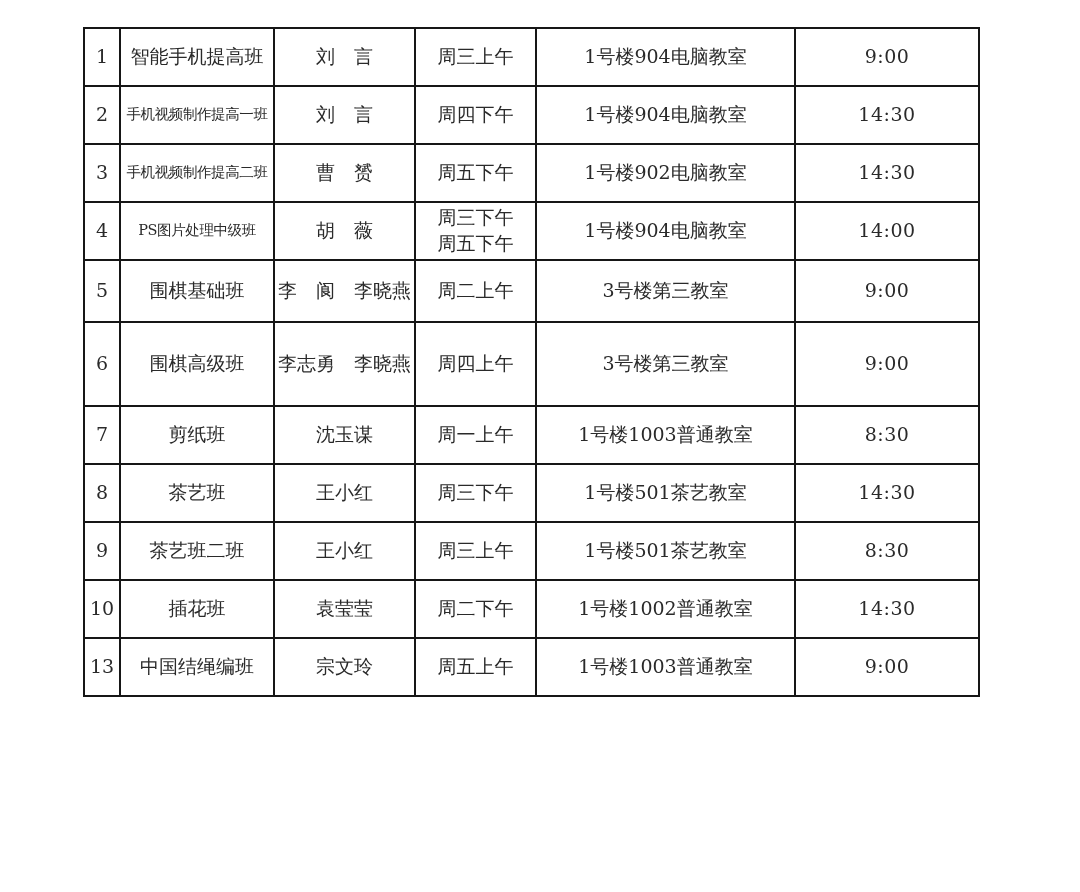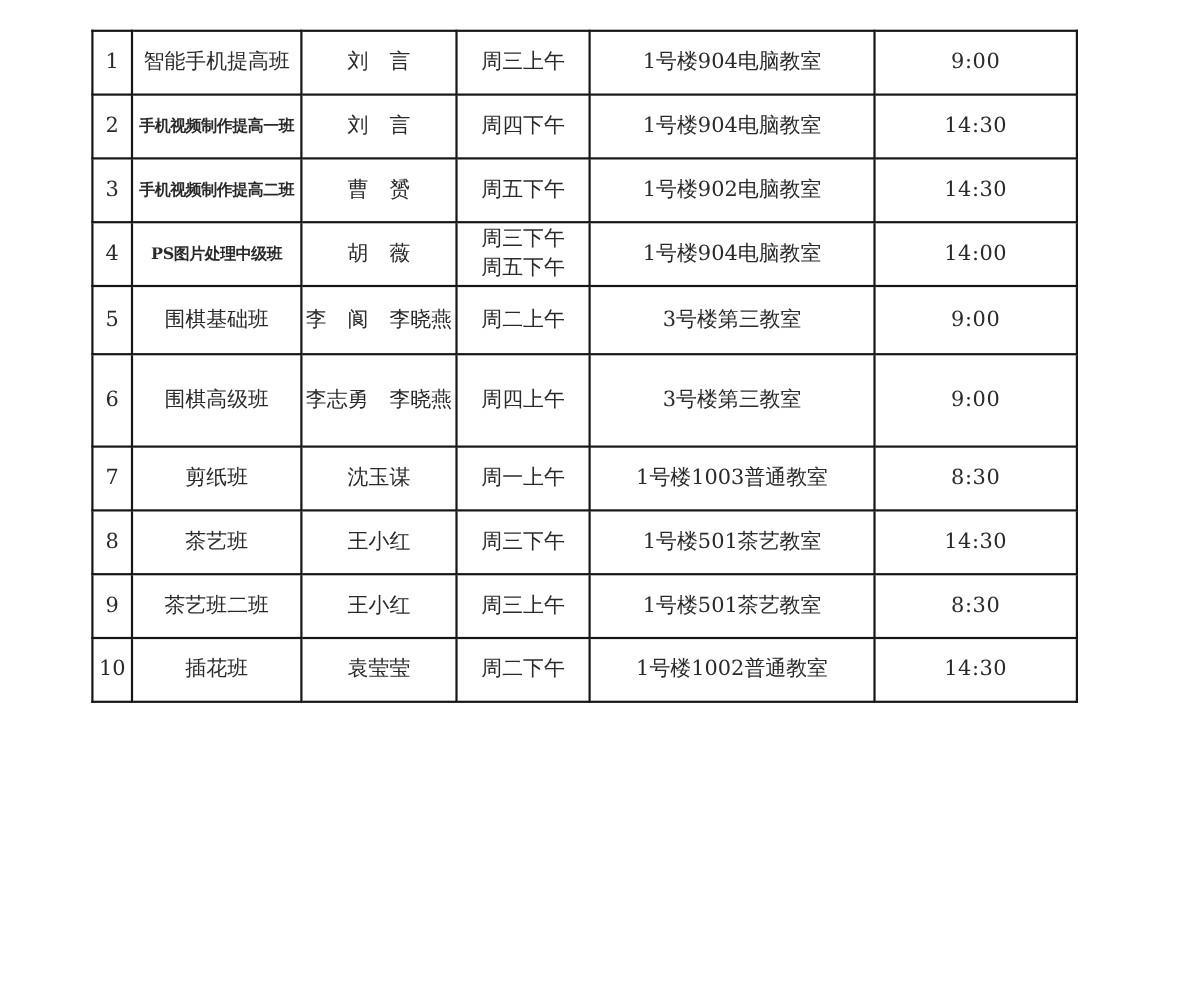--- a/index.html
+++ b/index.html
@@ -39,21 +39,20 @@
   
   table.schedule-table tr.row-5 { height: 62px; }
   table.schedule-table tr.row-6 { height: 84px; }
 
   td.cell-no { font-size: 18px; }
   td.cell-class-name { font-size: 19px; }
   td.cell-class-name.small {
     font-size: 14.5px;
     letter-spacing: -0.4px;
     padding: 2px 1px;
-    font-weight: bold;
   }
   td.cell-teacher { font-size: 20px; padding: 2px 6px; margin-left: 28px; }
   td.cell-schedule { font-size: 19px; }
   td.cell-location { font-size: 19px; margin-left: 42px; }
   td.cell-time { font-size: 20px; letter-spacing: 0.5px; margin-left: 12px; }
 </style>
 </head>
 <body>
 
 <table class="schedule-table">
@@ -140,14 +139,22 @@
         <td class="cell-time">8:30</td>
       </tr>
       <tr class="row-10">
         <td class="cell-no">10</td>
         <td class="cell-class-name">插花班</td>
         <td class="cell-teacher">袁莹莹</td>
         <td class="cell-schedule">周二下午</td>
         <td class="cell-location">1号楼1002普通教室</td>
         <td class="cell-time">14:30</td>
       </tr>
+      <tr class="row-13">
+        <td class="cell-no">13</td>
+        <td class="cell-class-name">中国结绳编班</td>
+        <td class="cell-teacher">宗文玲</td>
+        <td class="cell-schedule">周五上午</td>
+        <td class="cell-location">1号楼1003普通教室</td>
+        <td class="cell-time">9:00</td>
+      </tr>
     </tbody>
 </table>
 
 </body></html>

